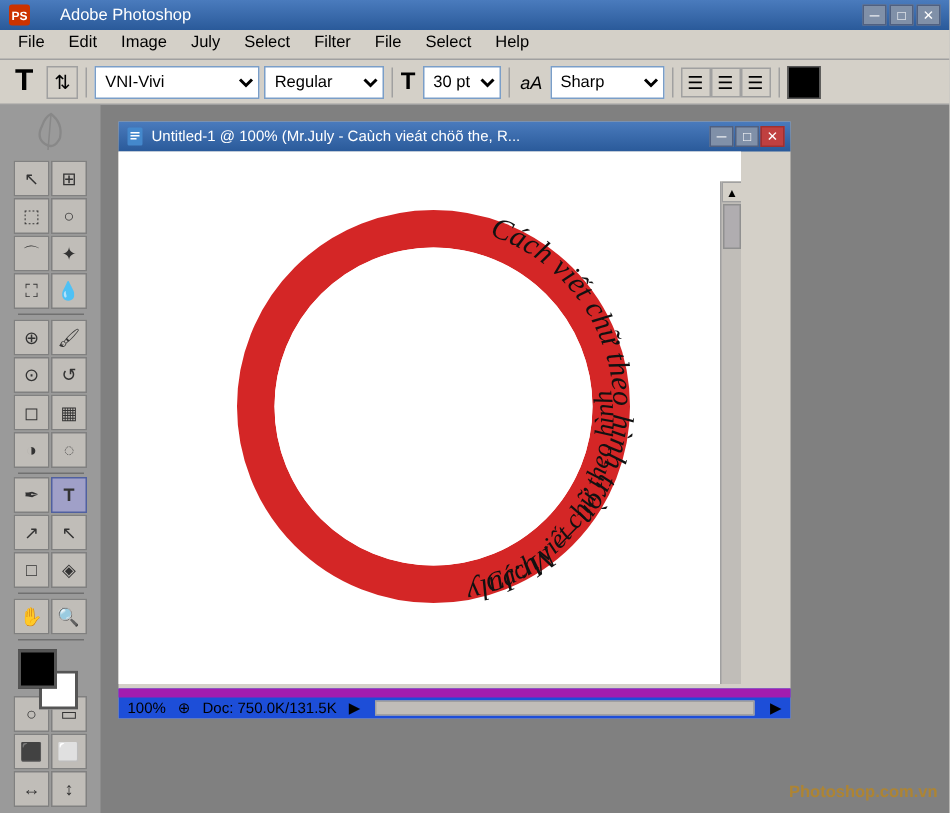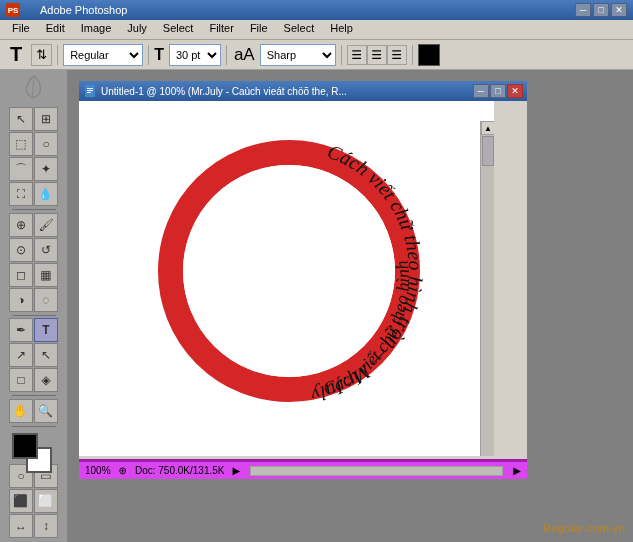--- a/index.html
+++ b/index.html
@@ -87,21 +87,21 @@
     .toolbar-select {
       height: 22px;
       border: 1px solid #7a9ec8;
       background: white;
       font-size: 11px;
       padding: 0 2px;
       cursor: pointer;
     }
     .t-big { font-size: 18px; font-weight: bold; padding: 0 6px; }
     .orient-btn { font-size: 13px; }
-    .aa-label { font-size: 17px; margin: 0 2px; }
+    .aa-label { font-size: 12px; margin: 0 2px; font-style: italic; }
     .color-swatch {
       width: 22px; height: 22px;
       background: #000;
       border: 1px solid #555;
     }
     .align-group { display: flex; }
     .align-btn {
       width: 20px; height: 20px;
       border: 1px solid #a0a0a0;
       background: #d4d0c8;
@@ -220,22 +220,22 @@
     .scroll-thumb {
       width: 12px; height: 30px;
       background: #b0adb0;
       border: 1px solid #909090;
       margin: 1px auto;
     }
 
     
     #doc-status {
       height: 20px;
-      background: #d946ef;
-      border-top: 3px solid #a21caf;
+      background: #1d4ed8;
+      border-top: 6px solid #a21caf;
       display: flex; align-items: center;
       padding: 0 6px;
       font-size: 10px;
       gap: 8px;
       position: absolute;
       bottom: 0; left: 0; right: 0;
     }
 
     
     #watermark {
@@ -271,20 +271,23 @@
   <span class="menu-item">Filter</span>
   <span class="menu-item">File</span>
   <span class="menu-item">Select</span>
   <span class="menu-item">Help</span>
 </div>
 
 <div id="toolbar">
   <span class="toolbar-btn t-big" style="font-size:20px; font-weight:bold; border:none; background:none;">T</span>
   <button class="toolbar-btn orient-btn" title="Change text orientation">⇅</button>
   <div class="toolbar-sep"></div>
+  <select class="toolbar-select" style="width:110px;">
+    <option>VNI-Vivi</option>
+  </select>
   <select class="toolbar-select" style="width:80px;">
     <option>Regular</option>
   </select>
   <div class="toolbar-sep"></div>
   <span style="font-size:16px;font-weight:bold;margin-right:2px;">T</span>
   <select class="toolbar-select" style="width:52px;">
     <option>30 pt</option>
   </select>
   <div class="toolbar-sep"></div>
   <span class="aa-label">aA</span>
@@ -445,16 +448,16 @@
         <span style="cursor:pointer;">⊕</span>
         <span>Doc: 750.0K/131.5K</span>
         <span style="margin-left:auto;">▶</span>
 
         <div style="flex:1;height:10px;background:#c0bdb8;border:1px solid #a0a0a0;margin:0 2px;"></div>
         <span>▶</span>
       </div>
     </div>
 
     <div id="watermark">
-      <span>Regular.com.vn</span>
+      <span>Photoshop.com.vn</span>
     </div>
   </div>
 </div>
 
 </body></html>

